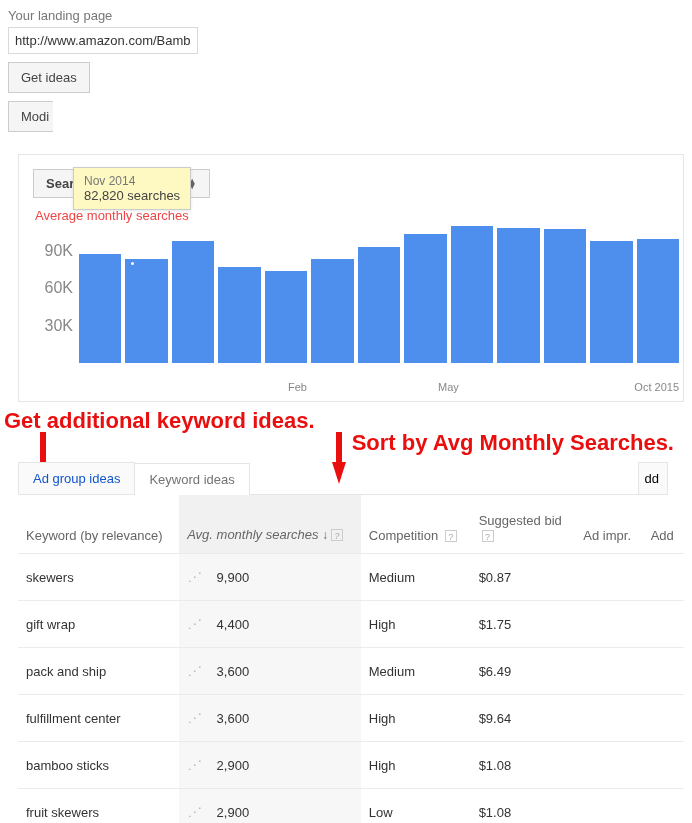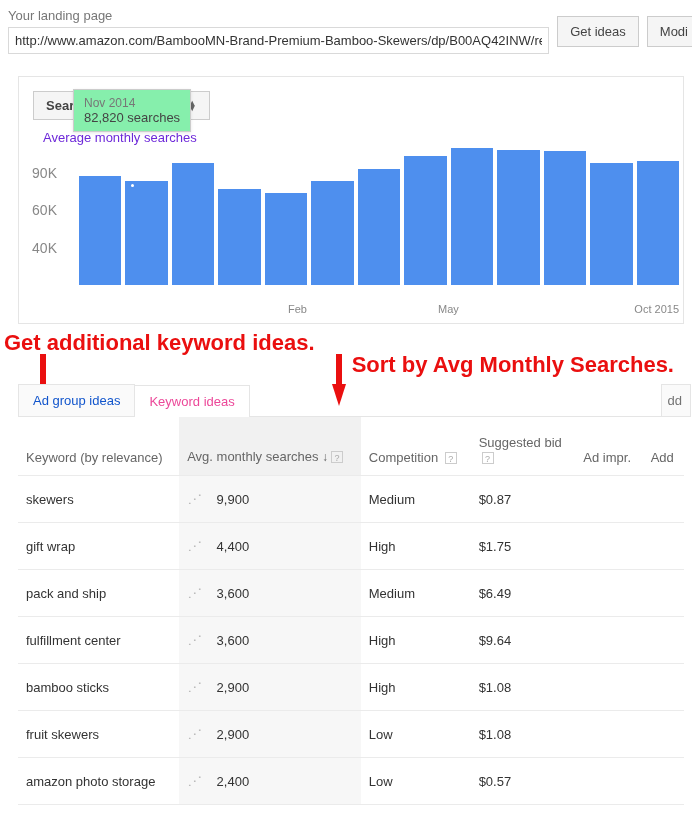--- a/index.html
+++ b/index.html
@@ -1,55 +1,55 @@
 <!DOCTYPE html>
 <html><head>
 <meta charset="utf-8">
 <style>
   * { box-sizing: border-box; margin: 0; padding: 0; }
   body { font-family: Arial, sans-serif; font-size: 13px; color: #333; background: #fff; width: 692px; }
-  .top-bar { padding: 8px 0 8px 8px; display: flex; align-items: center; gap: 8px; }
+  .top-bar { padding: 8px 0 8px 8px; display: flex; align-items: flex-start; gap: 8px; flex-direction: column; }
   .top-col { display: flex; flex-direction: column; flex: 1; }
   .top-label { color: #777; font-size: 13px; margin-bottom: 4px; }
   .url-input { width: 100%; padding: 5px 6px; border: 1px solid #d9d9d9; color: #333; font-size: 13px; }
   .btn { background: #f5f5f5; border: 1px solid #ccc; padding: 7px 12px; color: #444; font-size: 13px; cursor: pointer; white-space: nowrap; }
   .btn.truncated { border-right: none; padding-right: 4px; }
   .chart-card { margin: 14px 8px 0 18px; border: 1px solid #e5e5e5; padding: 14px 0 8px 14px; position: relative; }
   .dropdown-btn { background: #f5f5f5; border: 1px solid #ccc; padding: 6px 12px; font-size: 13px; font-weight: bold; color: #444; display: inline-flex; align-items: center; gap: 6px; cursor: pointer; margin-bottom: 8px; }
   .updown { display:inline-block; font-size:9px; line-height:5px; color:#666; }
-  .subtitle { color: #6d28d9; font-size: 13px; margin-left: 10px; margin-top: 2px; }
+  .subtitle { color: #ef4444; font-size: 13px; margin-left: 2px; margin-top: 2px; }
   .chart-area { position: relative; height: 180px; margin-top: -10px; }
   .y-axis { position: absolute; left: 0; top: 0; bottom: 30px; width: 44px; }
-  .y-tick { position: absolute; right: 20px; font-size: 14px; color: #888; transform: translateY(-50%); }
+  .y-tick { position: absolute; right: 4px; font-size: 16px; color: #888; transform: translateY(-50%); }
   .plot { position: absolute; left: 46px; right: 4px; top: 0; bottom: 30px; display: flex; align-items: flex-end; gap: 4px; }
   .bar { flex: 1; background: #4e8fee; }
   .x-label { position: absolute; bottom: 0; font-size: 11px; color: #888; }
-  .tooltip { position: absolute; background: #86efac; border: 1px solid #ccc; padding: 6px 10px; font-size: 13px; color: #444; left: 54px; top: 12px; z-index: 3; box-shadow: 0 1px 3px rgba(0,0,0,0.1); }
+  .tooltip { position: absolute; background: #fef9c3; border: 1px solid #ccc; padding: 6px 10px; font-size: 13px; color: #444; left: 54px; top: 12px; z-index: 3; box-shadow: 0 1px 3px rgba(0,0,0,0.1); }
   .tooltip .tt-date { color: #777; font-size: 12px; }
   .marker { position: absolute; width: 7px; height: 7px; background: #fff; border: 2px solid #4e8fee; border-radius: 50%; }
   .annotations { position: relative; padding: 6px 12px 0 4px; }
   .anno { color: #ea0f0f; font-weight: bold; font-size: 22px; text-shadow: 1px 1px 0 #fff, -1px -1px 0 #fff; }
   .anno2 { text-align: right; margin-top: -4px; padding-right: 6px; }
   .arrow { position: absolute; width: 0; height: 0; border-left: 7px solid transparent; border-right: 7px solid transparent; border-top: 22px solid #ea0f0f; }
   .arrow-tail { position:absolute; width:6px; background:#ea0f0f; }
-  .tabs-row { display: flex; align-items: center; margin: 6px 1px 0 18px; border-bottom: 1px solid #e5e5e5; position: relative; }
+  .tabs-row { display: flex; align-items: center; margin: 6px 24px 0 18px; border-bottom: 1px solid #e5e5e5; position: relative; }
   .tab { padding: 8px 14px; border: 1px solid #e5e5e5; border-bottom: none; color: #1155cc; font-size: 13px; cursor: pointer; background:#fafafa; }
-  .tab.active { color: #ec4899; background: #fff; position: relative; top: 1px; margin-left:-1px;}
+  .tab.active { color: #737373; background: #fff; position: relative; top: 1px; margin-left:-1px;}
   .tabs-spacer { flex: 1; }
-  .add-btn { color: #737373; border: 1px solid #e5e5e5; border-bottom:none; padding: 8px 8px 8px 6px; }
+  .add-btn { color: #000000; border: 1px solid #e5e5e5; border-bottom:none; padding: 8px 8px 8px 6px; }
   .table { width: calc(100% - 26px); margin: 0 8px 0 18px; border-collapse: collapse; }
   .table th, .table td { border-bottom: 1px solid #ebebeb; padding: 14px 8px; text-align: left; font-size: 13px; }
   .table th { font-weight: normal; color: #666; background: #fff; vertical-align: bottom; padding-top: 18px; padding-bottom: 10px; }
   .table th.sorted { background: #f1f1f1; }
   .table td.sorted { background: #f7f7f7; }
   .table td.num { text-align: left; padding-right: 14px; white-space: nowrap; }
   .help { display:inline-block; width:12px; height:12px; border:1px solid #ccc; color:#aaa; font-size:9px; line-height:12px; text-align:center; margin-left:3px; }
   .sort-arrow { font-size: 12px; }
   .trend-icon { color: #bbb; font-size: 15px; display:inline-block; transform: scaleY(0.8);}
-  .th-avg { text-align:right; line-height:1.2; }
+  .th-avg { text-align:right; line-height:1.2;font-style:italic; }
   .th-bid { text-align: right; padding-right:14px; }
   .keyword-link { color: #333; text-align: center; }
 </style>
 </head>
 <body>
 
 <div class="top-bar">
   <div class="top-col">
     <div class="top-label">Your landing page</div>
     <input class="url-input" value="http://www.amazon.com/BambooMN-Brand-Premium-Bamboo-Skewers/dp/B00AQ42INW/ref=sr_1_7?ie" style="">
@@ -67,21 +67,21 @@
 
   <div class="tooltip">
     <div class="tt-date">Nov 2014</div>
     <div>82,820 searches</div>
   </div>
 
   <div class="chart-area">
     <div class="y-axis">
       <div class="y-tick" style="top:25%">90K</div>
       <div class="y-tick" style="top:50%">60K</div>
-      <div class="y-tick" style="top:75%">40K</div>
+      <div class="y-tick" style="top:75%">30K</div>
     </div>
     <div class="plot" id="plot">
         <div class="bar" style="height: 72.5%;"></div>
         <div class="bar" style="height: 69.0167%;"></div>
         <div class="bar" style="height: 81.6667%;"></div>
         <div class="bar" style="height: 64.1667%;"></div>
         <div class="bar" style="height: 61.6667%;"></div>
         <div class="bar" style="height: 69.1667%;"></div>
         <div class="bar" style="height: 77.5%;"></div>
         <div class="bar" style="height: 85.8333%;"></div>

